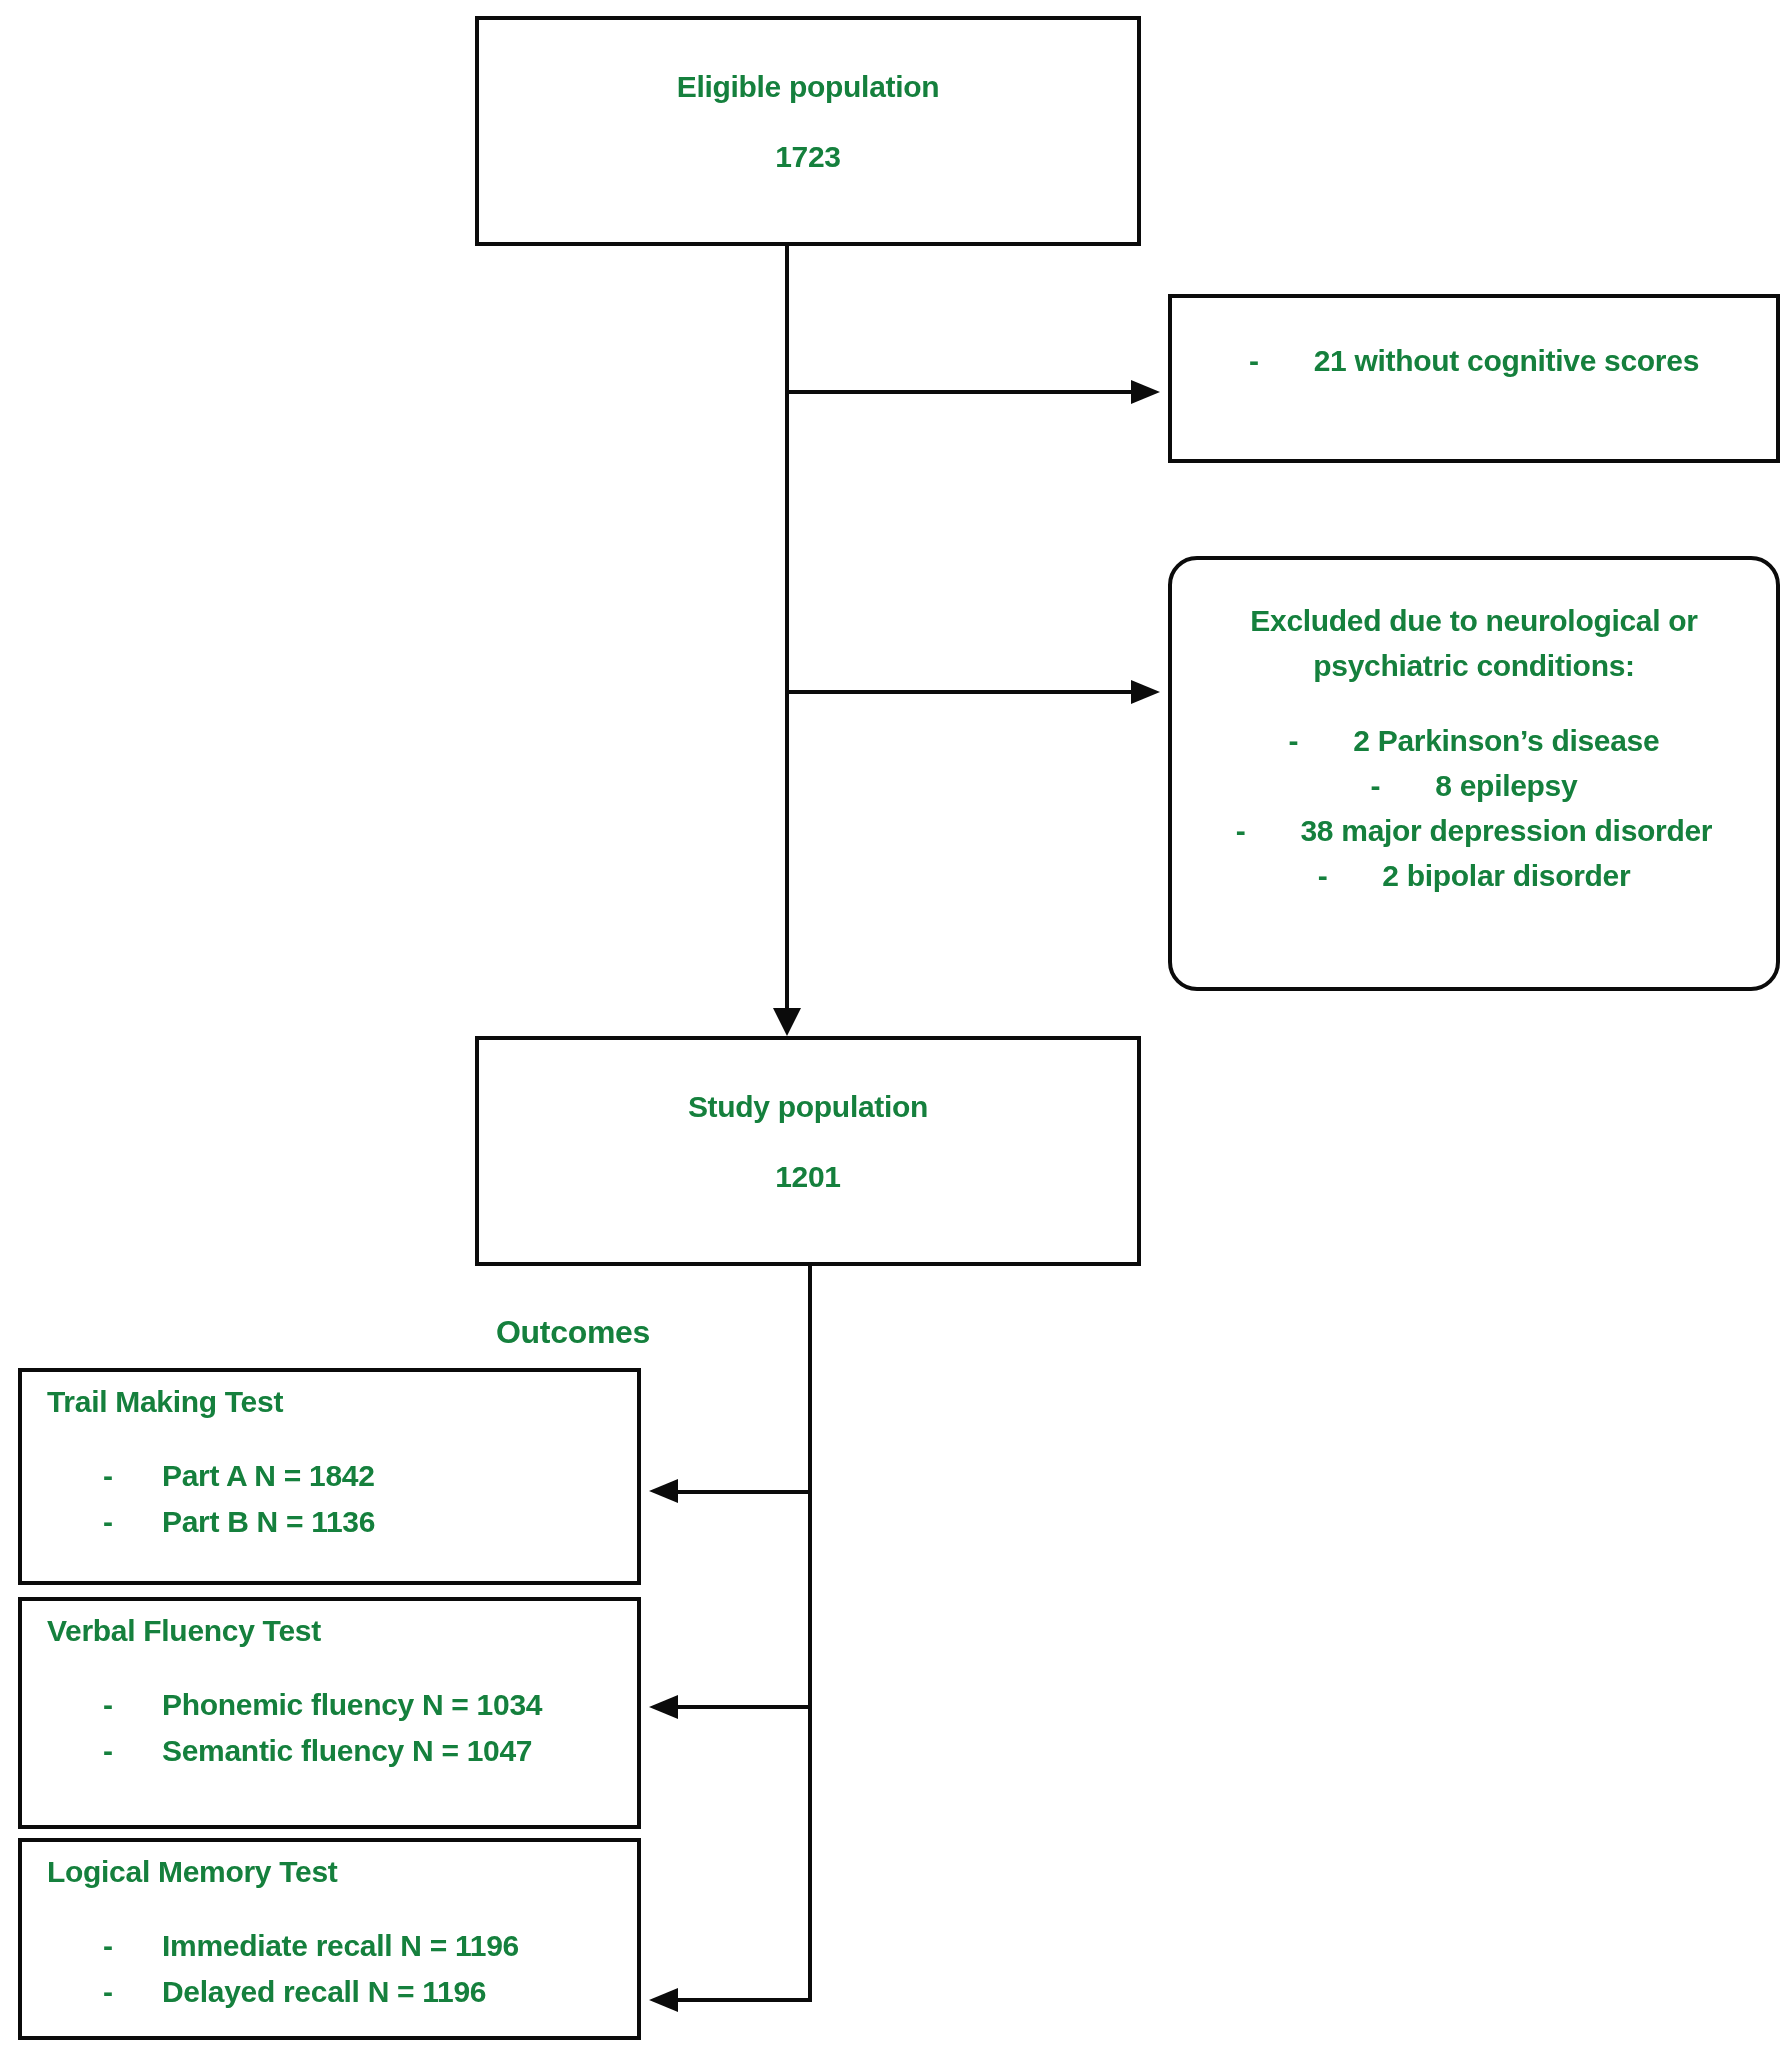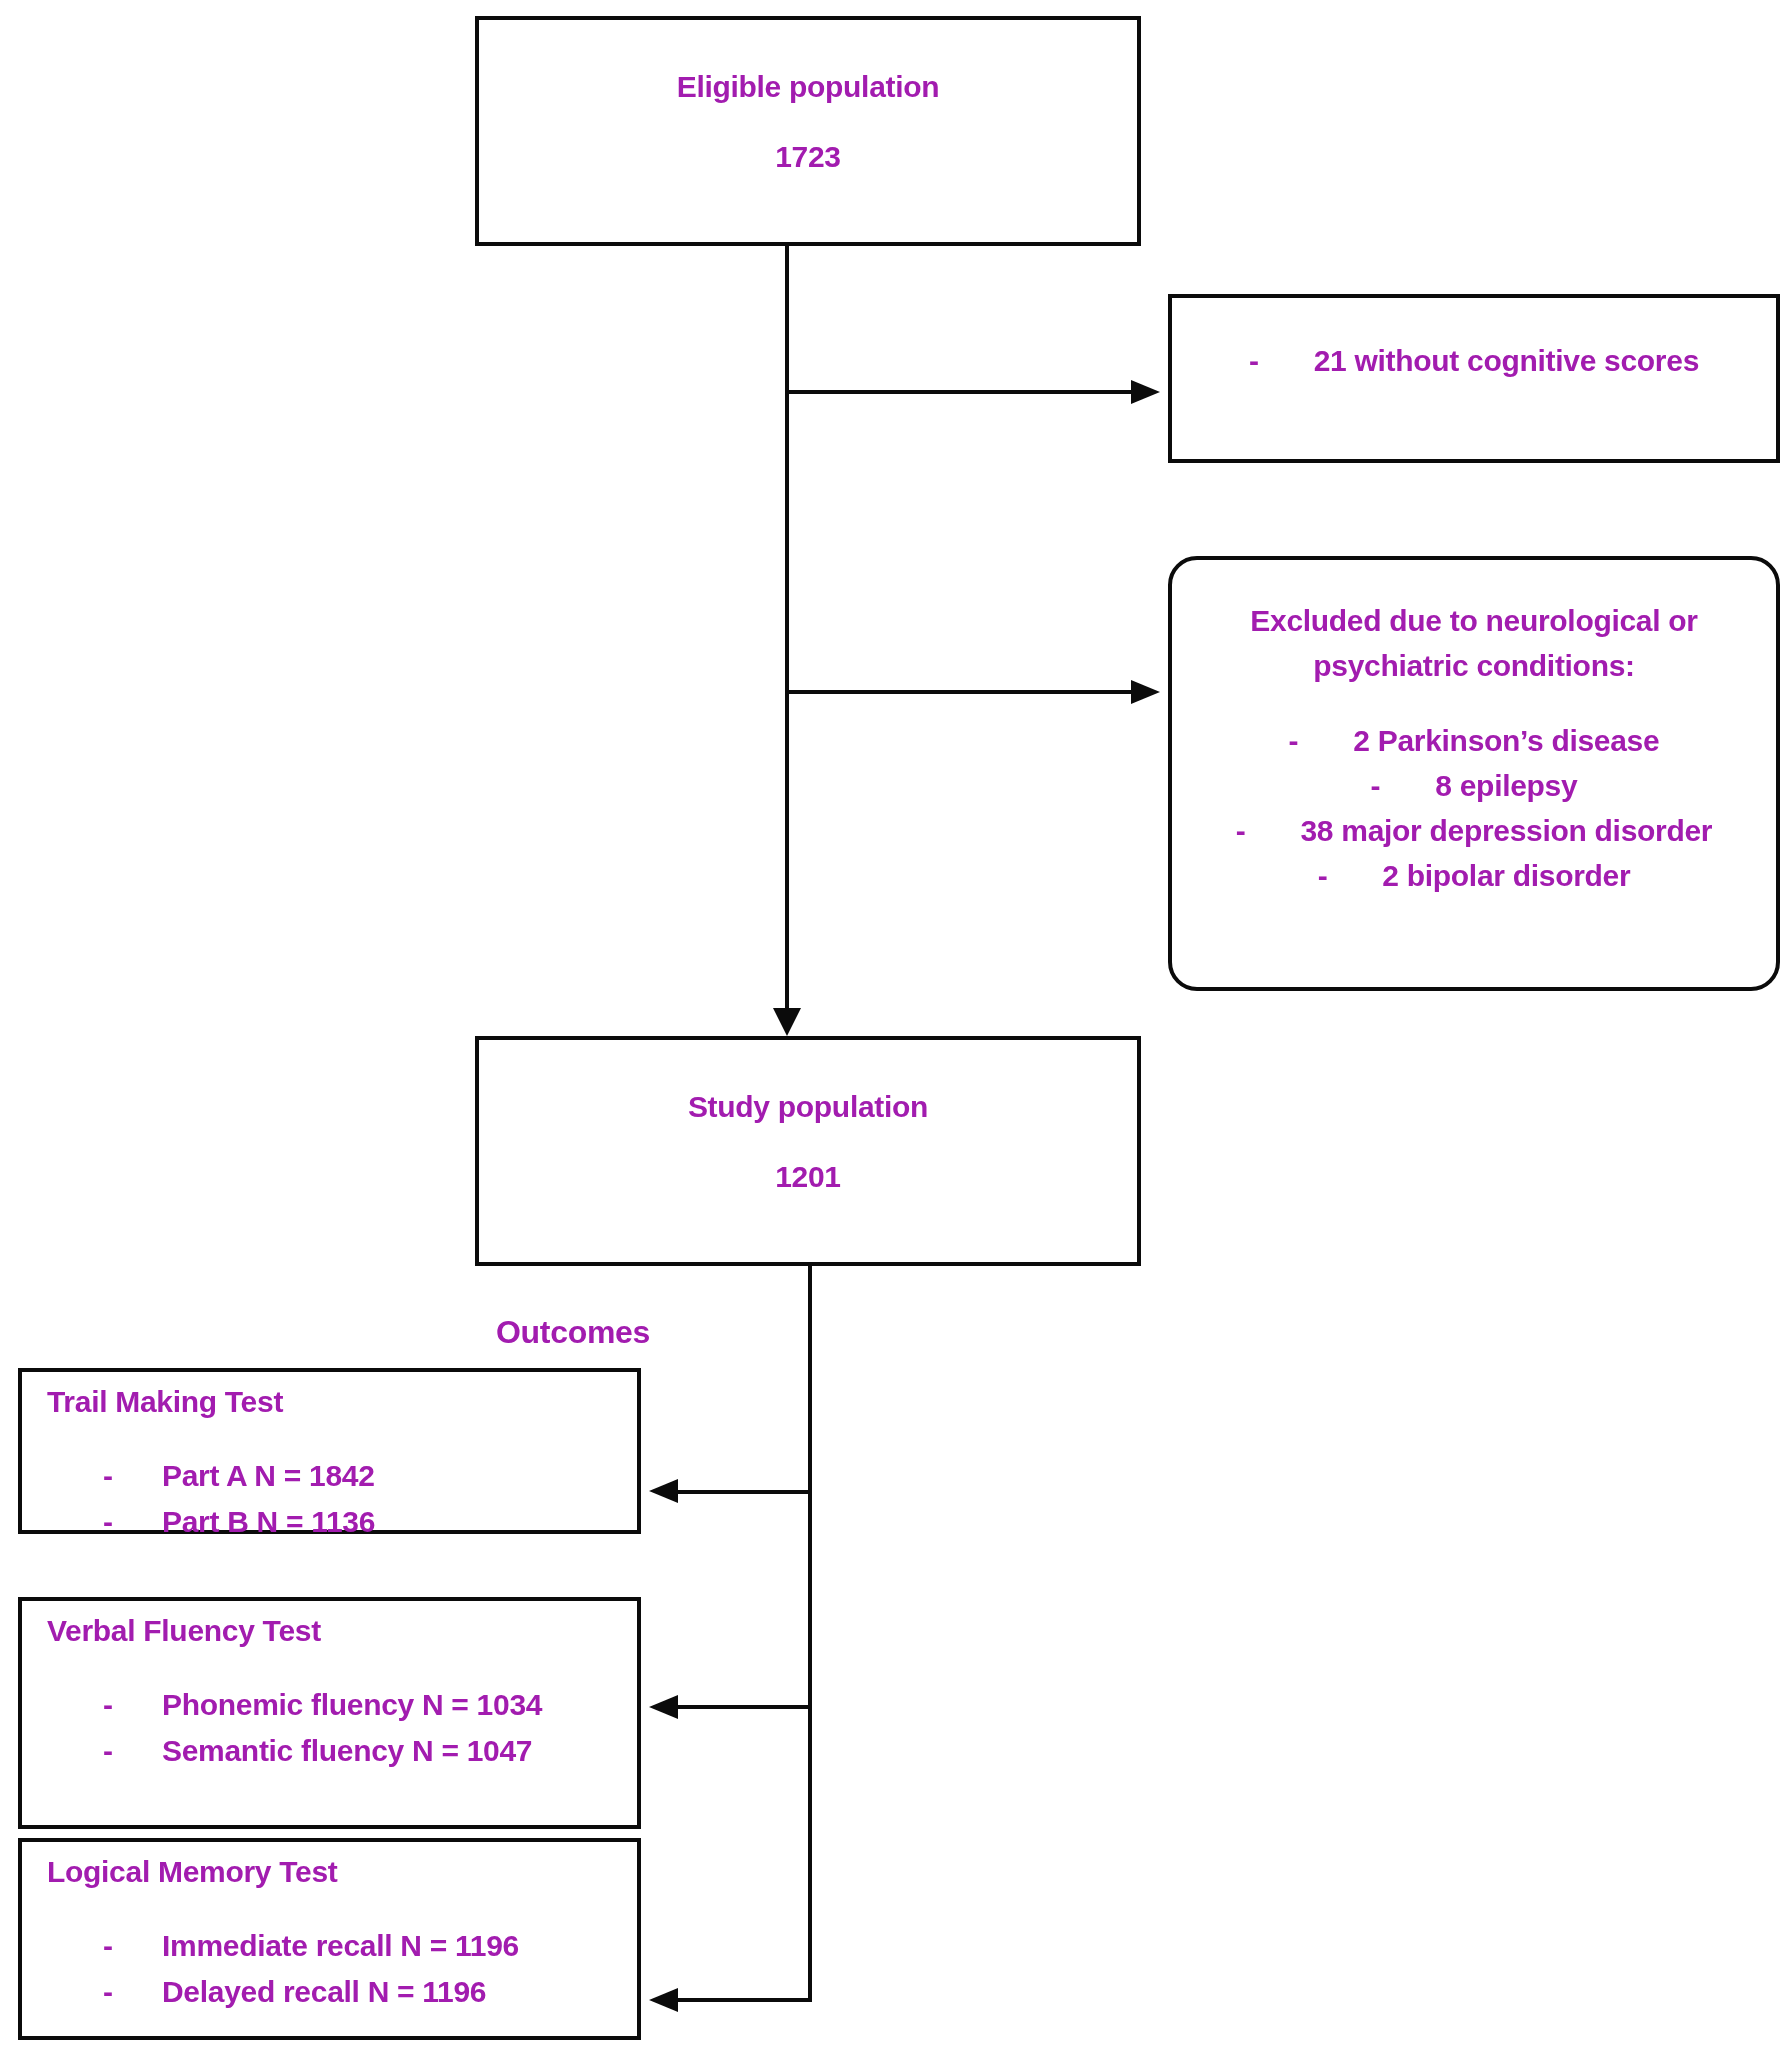--- a/index.html
+++ b/index.html
@@ -7,21 +7,21 @@
     padding: 0;
     background: #ffffff;
   }
   #canvas {
     position: relative;
     width: 1788px;
     height: 2046px;
     background: #ffffff;
     font-family: "Liberation Sans", sans-serif;
     font-weight: 700;
-    color: #a21caf;
+    color: #15803d;
     font-size: 30px;
     letter-spacing: -0.3px;
   }
   .box {
     position: absolute;
     box-sizing: border-box;
     border: 4.8px solid #0b0b0b;
     background: #ffffff;
   }
   
@@ -130,21 +130,21 @@
 
   <div class="hline" style="left:678px; top:1490px; width:133px;"></div>
   <div class="arrow-left" style="left:649px; top:1479px;"></div>
 
   <div class="hline" style="left:678px; top:1705px; width:133px;"></div>
   <div class="arrow-left" style="left:649px; top:1695px;"></div>
 
   <div class="hline" style="left:678px; top:1998px; width:133px;"></div>
   <div class="arrow-left" style="left:649px; top:1988px;"></div>
 
-  <div class="box left-box" style="left:18px; top:1368px; width:623px; height:166px;">
+  <div class="box left-box" style="left:18px; top:1368px; width:623px; height:217px;">
     <div class="title">Trail Making Test</div>
     <div class="rows">
       <div class="row">
         <span class="dash">-</span><span>Part A N = 1842</span>
       </div>
       <div class="row">
         <span class="dash">-</span><span>Part B N = 1136</span>
       </div>
     </div>
   </div>

